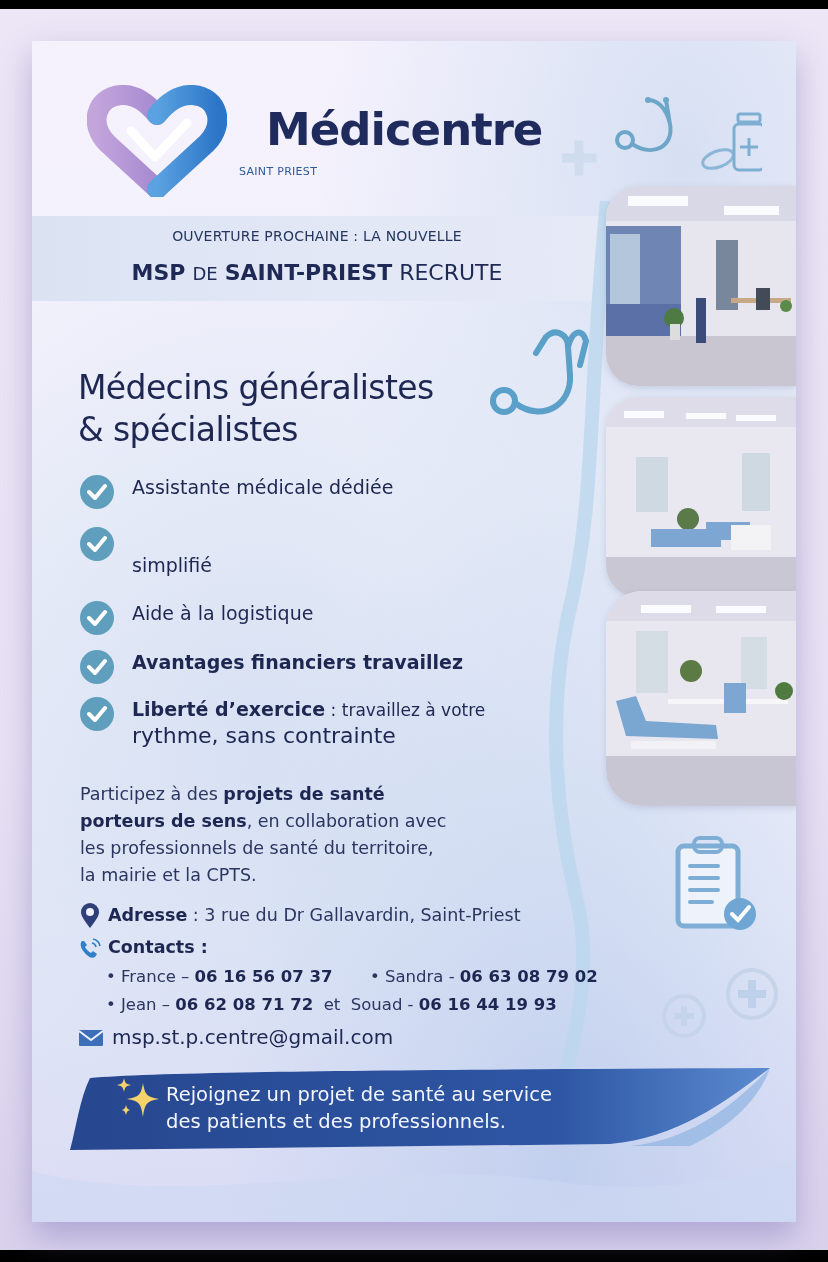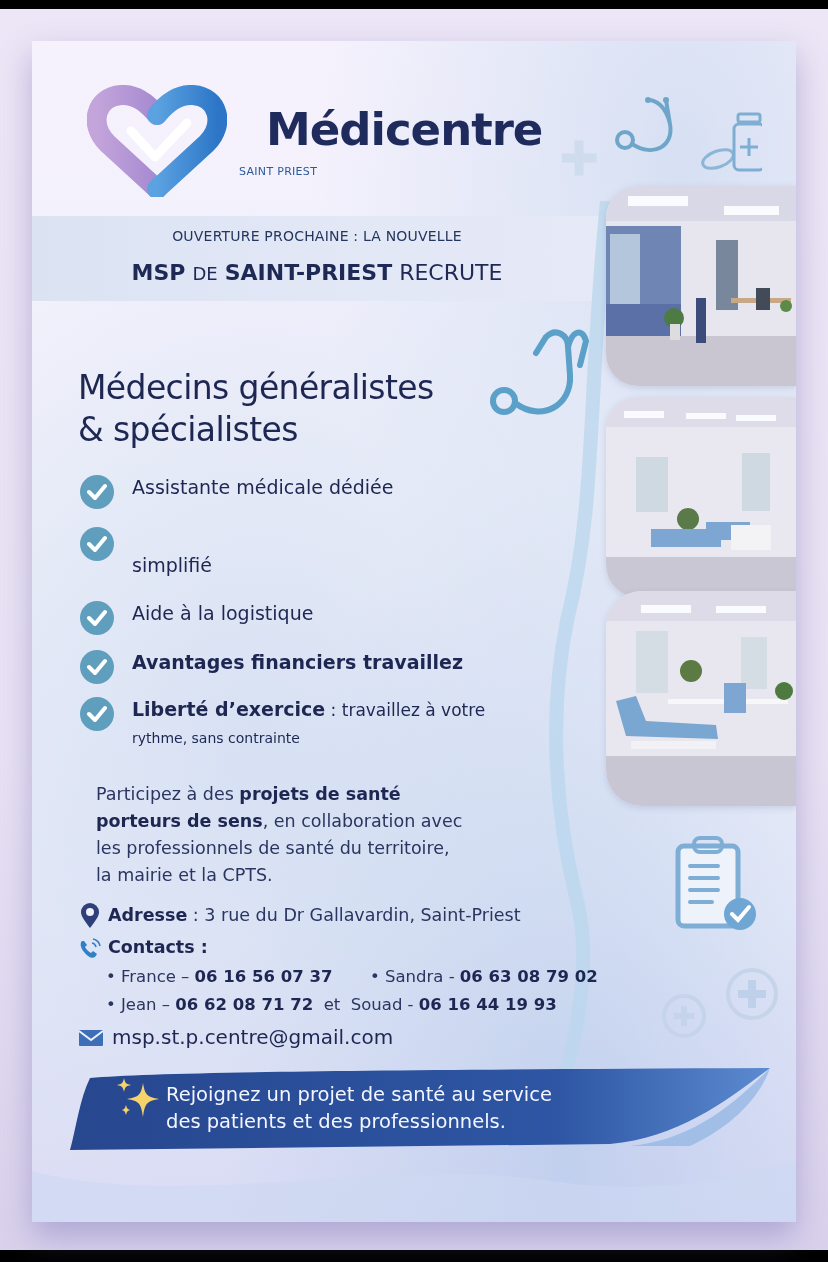--- a/index.html
+++ b/index.html
@@ -56,21 +56,21 @@
   .feature { position: relative; padding-left: 54px; font-size: 19px; color: #1d2752; line-height: 26px; }
   .feature .check {
     position: absolute; left: 2px; top: 1px; width: 34px; height: 34px; border-radius: 50%;
     background: #5f9fbd;
   }
   .feature .check svg { position: absolute; left: 7px; top: 8px; }
   .f-strong { font-weight: bold; }
   
   .para {
     position: absolute; left: 48px; top: 740px; width: 440px; font-size: 17.5px;
-    line-height: 27px; color: #2a3560; margin-left: 16px;
+    line-height: 27px; color: #2a3560;
   }
   .para b { color: #1d2752; }
   
   .contact-line { position: absolute; left: 46px; font-size: 17.5px; color: #2a3560; white-space: nowrap; }
   .contact-line b { color: #1d2752; font-weight: bold; }
   .icon-pin { position: absolute; left: 48px; top: 862px; }
   .icon-phone { position: absolute; left: 46px; top: 897px; }
   .icon-mail { position: absolute; left: 46px; top: 988px; }
   .bullet { position: absolute; font-size: 16.5px; color: #2a3560; white-space: nowrap; }
   .bullet b { color: #1d2752; }
@@ -189,21 +189,21 @@
         </span>
       <span>Avantages financiers travaillez</span>
     </div>
     <div class="feature" style="position:absolute;top:222px;width:470px;">
       <span class="check">
           <svg width="20" height="18" viewBox="0 0 20 18">
             <path d="M2 9 L8 15 L18 3" fill="none" stroke="#fff" stroke-width="4" stroke-linecap="round" stroke-linejoin="round"></path>
           </svg>
         </span>
       <b>Liberté d’exercice</b><span style="font-size:17px;"> : travaillez à votre</span><br>
-      <span style="font-size:14px;">rythme, sans contrainte</span>
+      <span style="font-size:22px;">rythme, sans contrainte</span>
     </div>
   </div>
 
   <div class="para">
     <span>Participez à des </span><b>projets de santé</b><br>
     <b>porteurs de sens</b><span>, en collaboration avec</span><br>
     <span>les professionnels de santé du territoire,</span><br>
     <span>la mairie et la CPTS.</span>
   </div>
 

